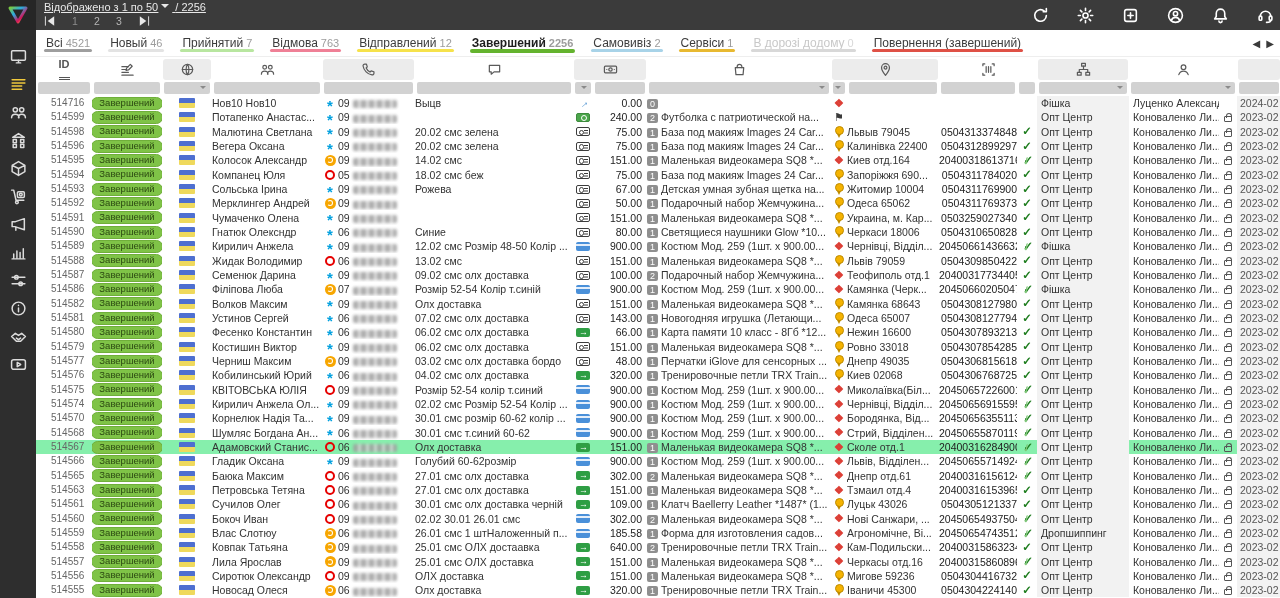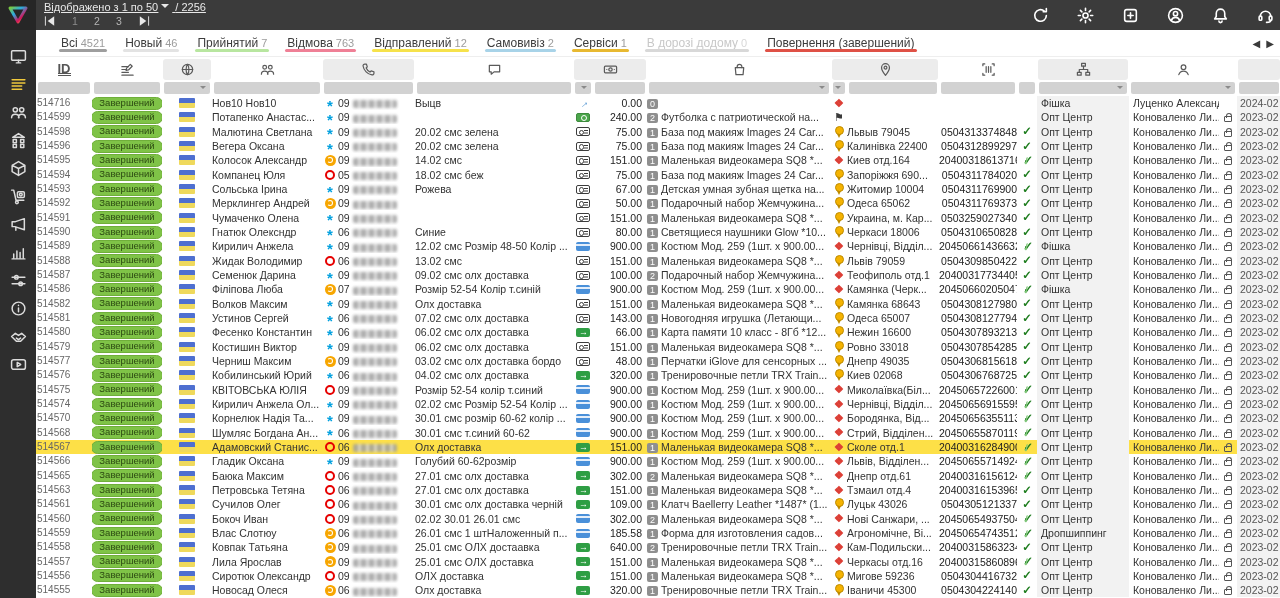--- a/index.html
+++ b/index.html
@@ -25,49 +25,49 @@
   .pgbtn svg { width:13px; height:10px; stroke:#e8e8e8; fill:#e8e8e8; stroke-width:1; }
   .pgnum { color:#b5b5b5; cursor:pointer; min-width:8px; text-align:center; }
   .pgnum.cur { color:#8d8d8d; }
   .top-icons { position:absolute; right:6px; top:0; height:30px; display:flex; align-items:center; gap:28px; }
   .ticon { cursor:pointer; display:flex; }
   .ticon svg { width:17px; height:17px; stroke:#fff; fill:none; stroke-width:1.5; stroke-linecap:round; stroke-linejoin:round; }
 
   
   .tabsbar { position:fixed; left:36px; right:0; top:30px; height:27px; background:#fff; border-bottom:1px solid #eee;
     display:flex; align-items:stretch; overflow:hidden; z-index:10; }
-  .tabs { display:flex; flex:1; overflow:hidden; padding-left:15px; }
+  .tabs { display:flex; flex:1; overflow:hidden; padding-left:0; }
   .tab { position:relative; padding:6px 10px 9px 10px; font-size:12px; white-space:nowrap; cursor:pointer; color:#3c3c3c; }
   .tab .cnt { color:#9c9c9c; font-size:11px; margin-left:3px; }
   .tab .ubar { position:absolute; left:8px; right:8px; bottom:4px; height:3px; border-radius:2px; }
   .tab.active { font-weight:bold; color:#1e1e1e; }
   .tab.active .ubar { height:4px; bottom:3px; }
   .tab.dim { color:#c8c8c8; }
   .tab.dim .cnt { color:#d8d8d8; }
   .tab-arrows { display:flex; align-items:center; gap:6px; padding:0 6px 0 2px; font-size:10px; color:#3a3a3a; }
   .tab-arrows span { cursor:pointer; }
 
   
   .sheet { position:fixed; left:36px; top:57px; right:0; bottom:0; }
   .thead { display:grid; grid-template-columns:var(--cols); height:25px; align-items:center; background:#fff; }
   .hcell { display:flex; align-items:center; justify-content:center; height:21px; margin:1px 1px; border-radius:3px; cursor:pointer; color:#5a5a5a; }
   .hcell svg { width:15px; height:15px; stroke:#5a5a5a; fill:none; stroke-width:1.3; stroke-linecap:round; stroke-linejoin:round; }
   .hcell.tile { background:#ececec; }
-  .idh { font-size:13px; font-weight:bold; color:#555; border-bottom:3px double #555; padding-bottom:0; line-height:9px; }
+  .idh { font-size:11px; font-weight:bold; color:#555; border-bottom:3px double #555; padding-bottom:8px; line-height:9px; }
 
   .filters { display:grid; grid-template-columns:var(--cols); height:14px; }
   .fbox { background:#d2d2d2; border-radius:2px; height:12px; margin:0 2px; position:relative; cursor:text; }
   .fbox.dd::after { content:""; position:absolute; right:4px; top:4px; border:3.5px solid transparent; border-top-color:#8a8a8a; }
 
   
   .tbody { background:#fff; }
   .trow { display:grid; grid-template-columns:var(--cols); height:14.34px; align-items:center; cursor:pointer; }
-  .trow.hl { background:#fde047; }
+  .trow.hl { background:#86efac; }
   .c { white-space:nowrap; overflow:hidden; font-size:10.5px; color:#333; line-height:14px; }
-  .c-id { color:#666; font-size:10px; padding-left:1px; }
+  .c-id { color:#666; font-size:10px; padding-left:15px; }
   .c-st { display:flex; justify-content:center; }
   .pill { background:#7fc347; border:1px solid #6fae3a; color:#2c4a12; font-size:9.5px; line-height:10px; padding:0 7px 1px 7px; border-radius:7px; }
   .c-flag { display:flex; justify-content:center; }
   .uaflag { width:16px; height:10px; border-radius:1px; background:linear-gradient(#4e6fd0 0 50%, #efd95c 50% 100%); }
   .c-name { padding-right:2px; }
   .c-op { display:flex; justify-content:center; align-items:center; }
   .op-kv { color:#00a0df; font-weight:bold; font-size:15px; line-height:8px; margin-top:5px; }
   .op-vf { width:10px; height:10px; border:2.5px solid #e60000; border-radius:50%; }
   .op-lc { width:11px; height:11px; background:#f7a600; border-radius:50%; position:relative; }
   .op-lc::after { content:""; position:absolute; left:2.5px; top:2.5px; width:4px; height:4px; border:1.5px solid #fff; border-left-color:transparent; border-radius:50%; }
@@ -288,20 +288,24 @@
   <div class="tab">
     <span class="lbl">Відмова</span><span class="cnt">763</span>
     <span class="ubar" style="background: rgb(239, 128, 150);"></span>
   </div>
 
   <div class="tab">
     <span class="lbl">Відправлений</span><span class="cnt">12</span>
     <span class="ubar" style="background: rgb(246, 226, 75);"></span>
   </div>
 
+  <div class="tab active">
+    <span class="lbl">Завершений</span><span class="cnt">2256</span>
+    <span class="ubar" style="background: rgb(100, 179, 46);"></span>
+  </div>
 
 
 
   <div class="tab">
     <span class="lbl">Самовивіз</span><span class="cnt">2</span>
     <span class="ubar" style="background: rgb(168, 211, 232);"></span>
   </div>
 
   <div class="tab">
     <span class="lbl">Сервіси</span><span class="cnt">1</span>

